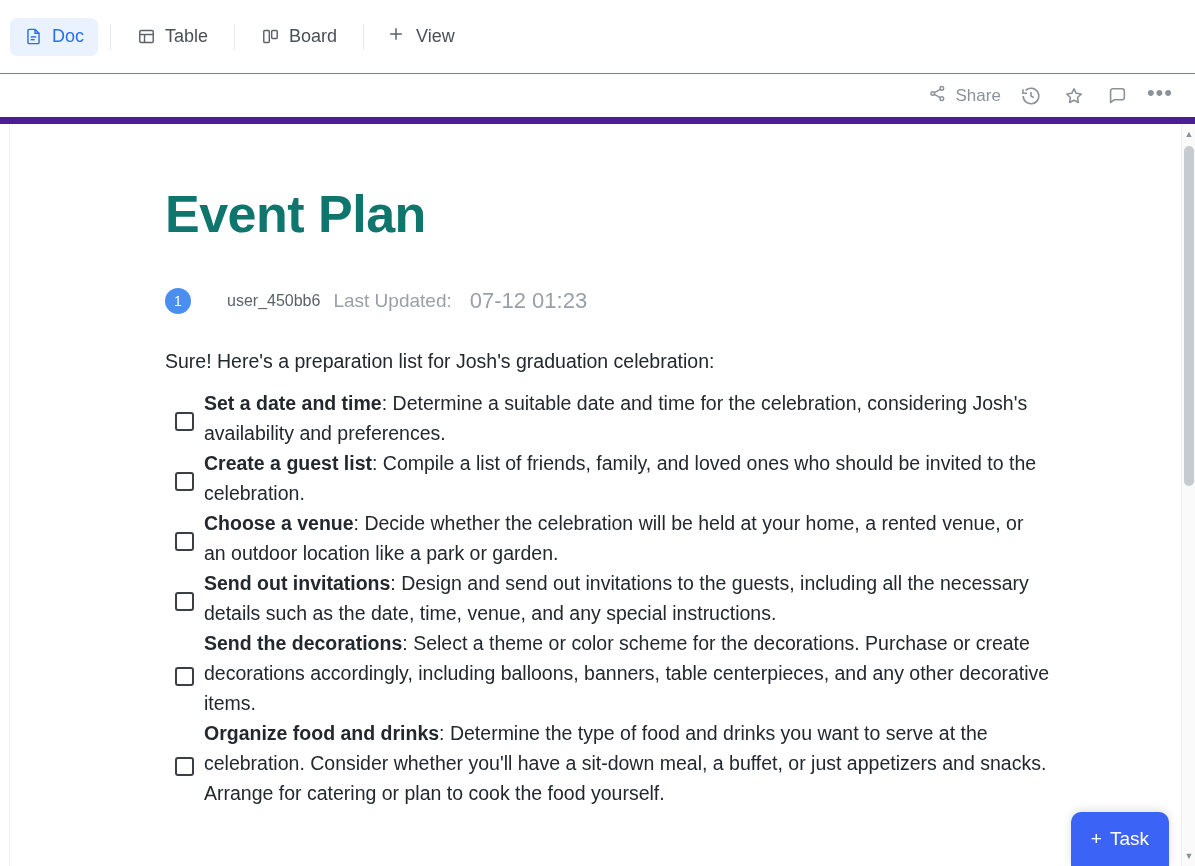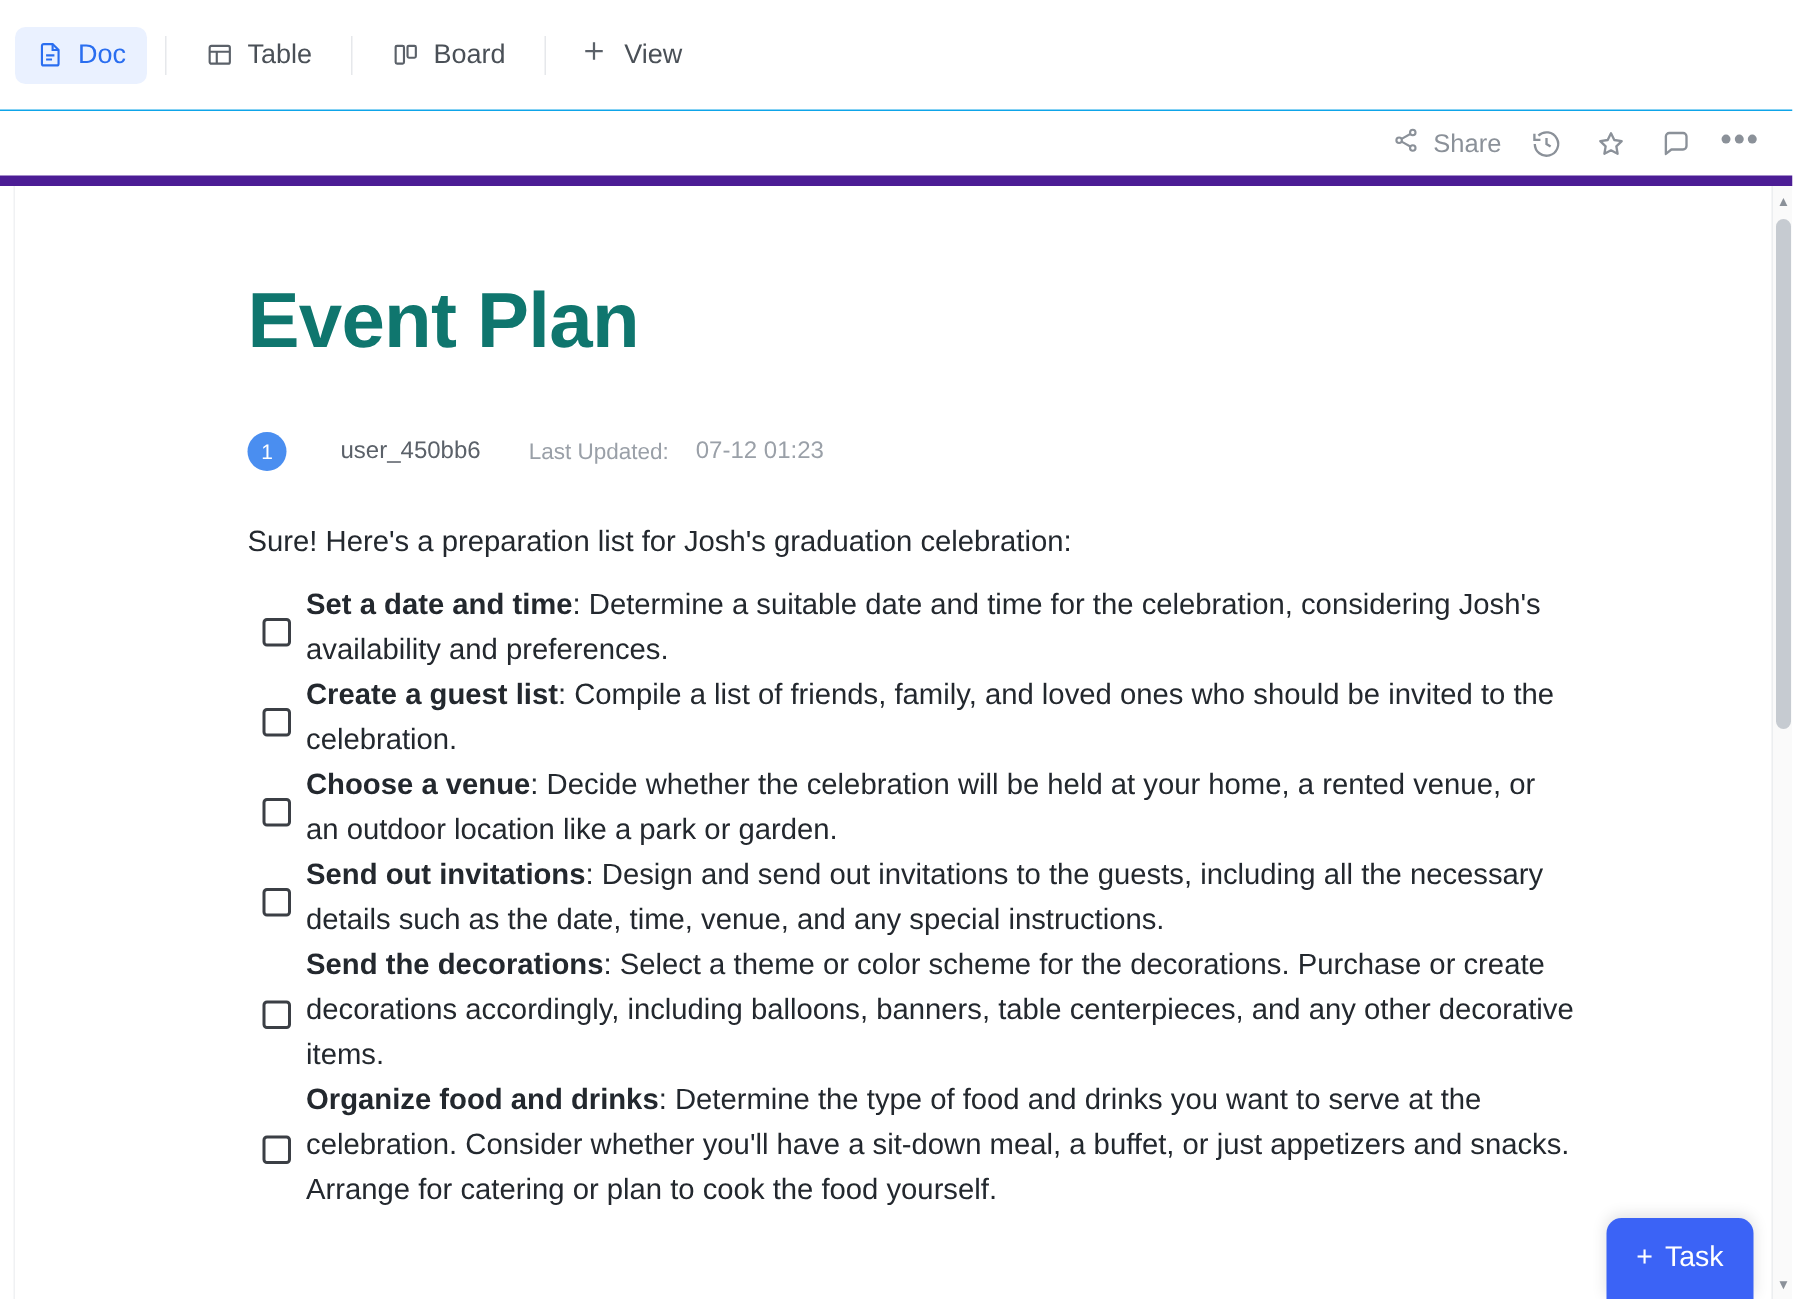--- a/index.html
+++ b/index.html
@@ -141,26 +141,26 @@
     display: flex;
     align-items: center;
     justify-content: center;
   }
   .meta-user {
     font-size: 16px;
     color: #5b6169;
     margin-left: 24px;
   }
   .meta-updated {
-    font-size: 15px;
+    font-size: 19px;
     color: #9aa0a8;
-    margin-left: 20px;
+    margin-left: 1px;
   }
   .meta-time {
-    font-size: 16px;
+    font-size: 22px;
     color: #9aa0a8;
     margin-left: 6px;
     text-align: right;
   }
 
   .body-text {
     font-size: 19.5px;
     line-height: 30px;
     color: #23282e;
   }

